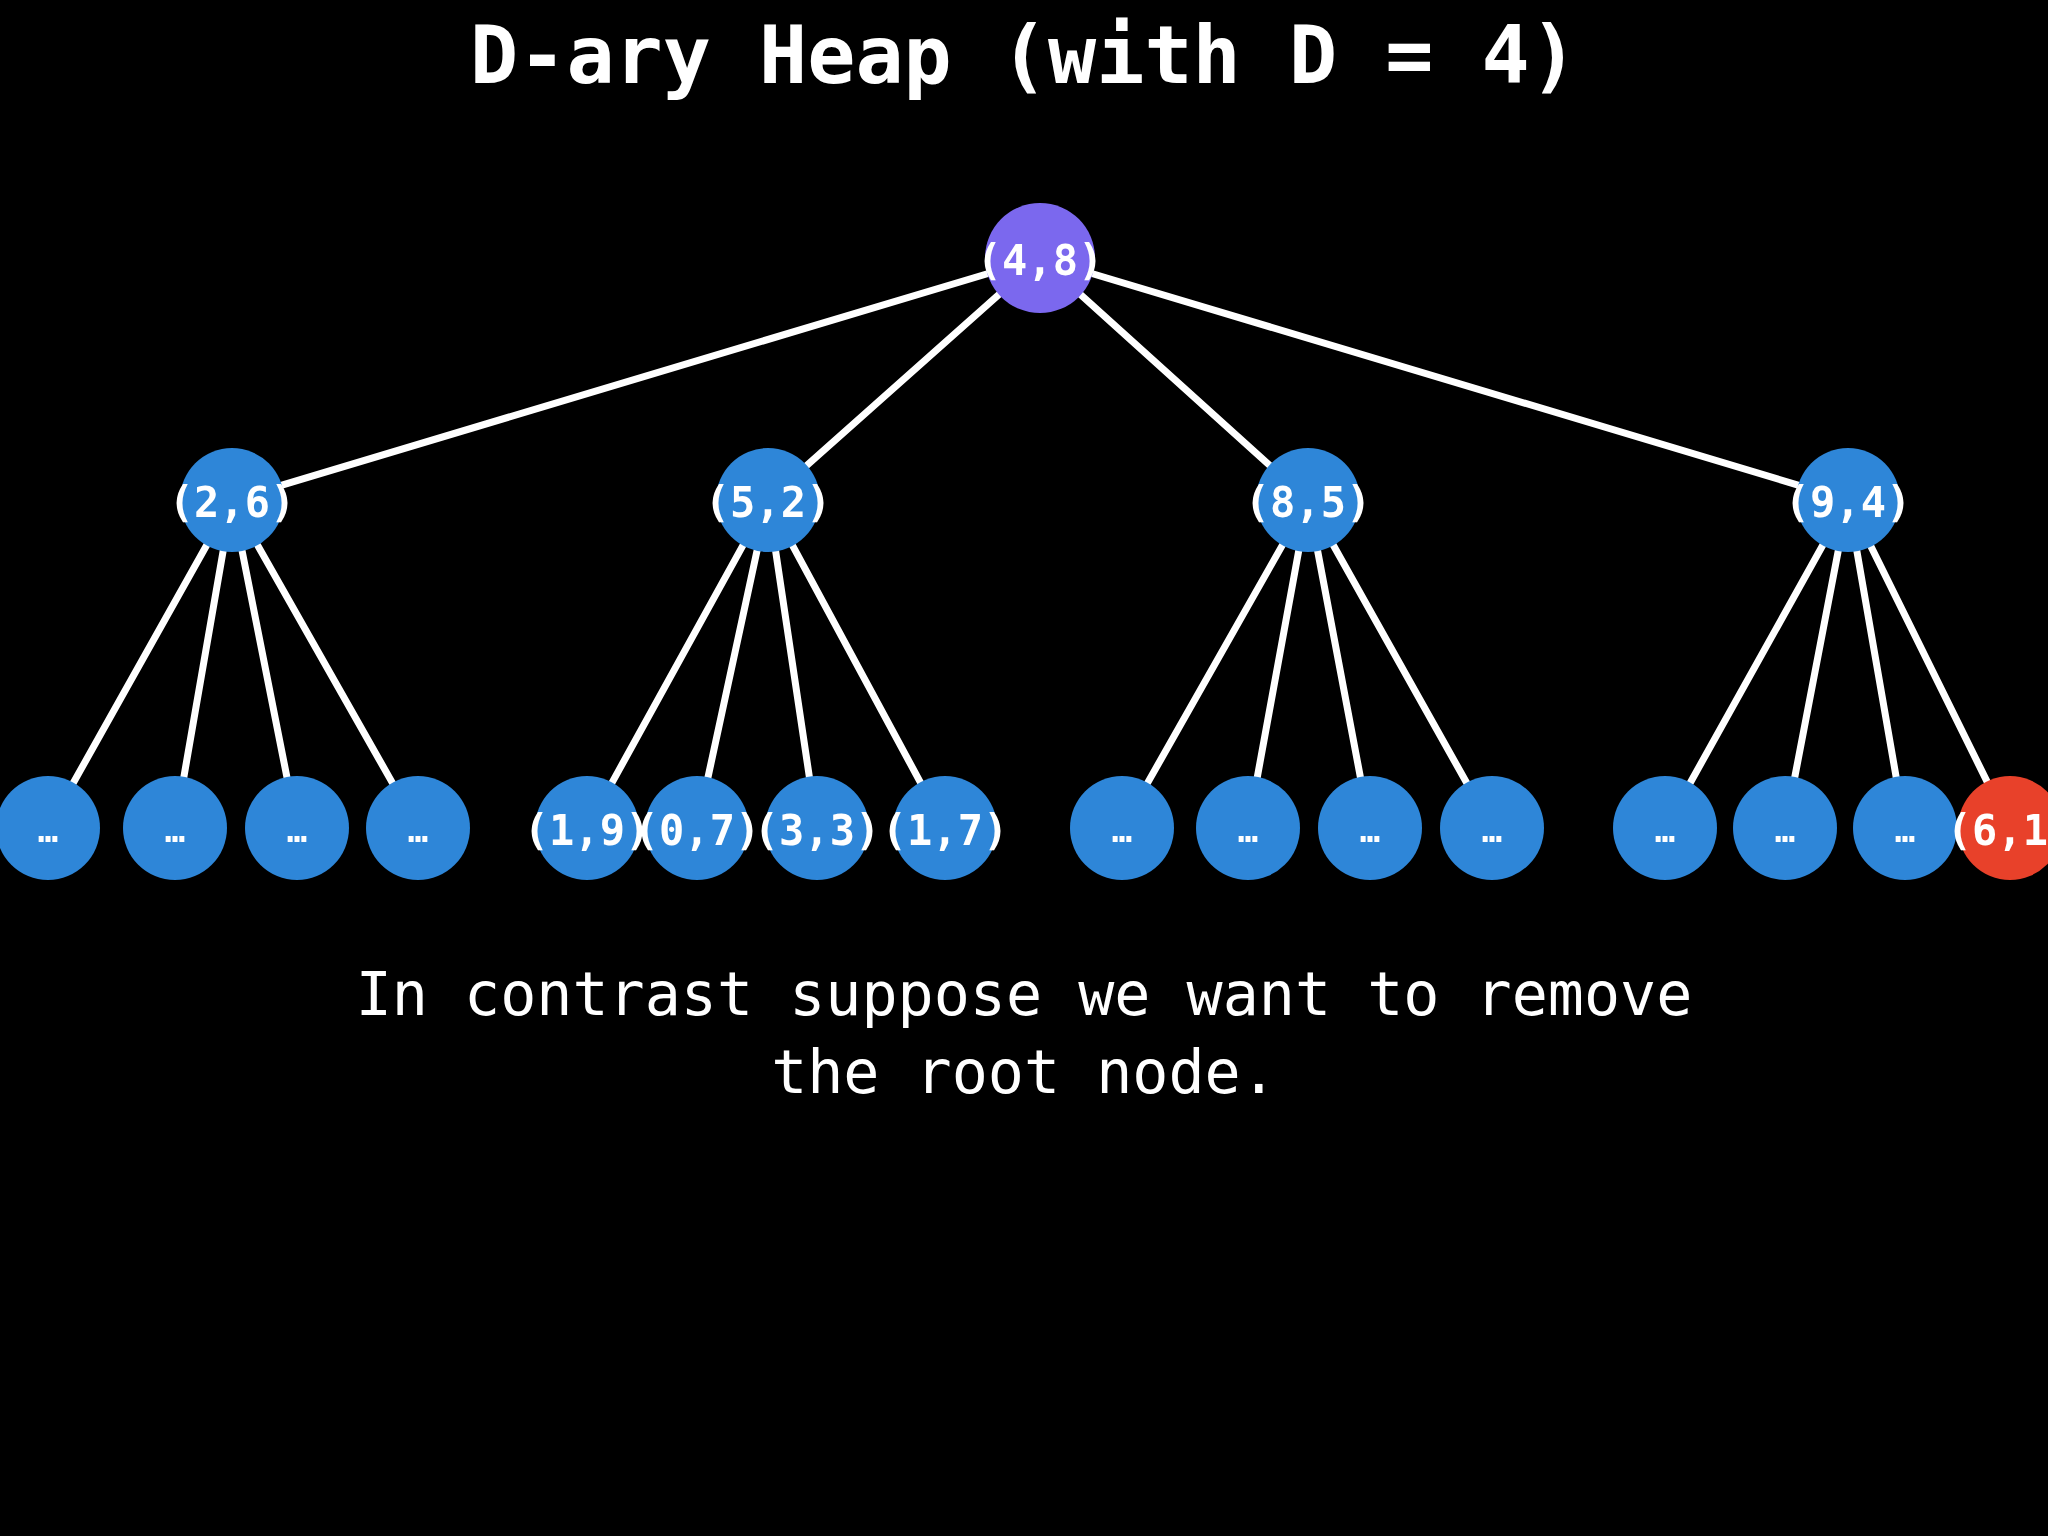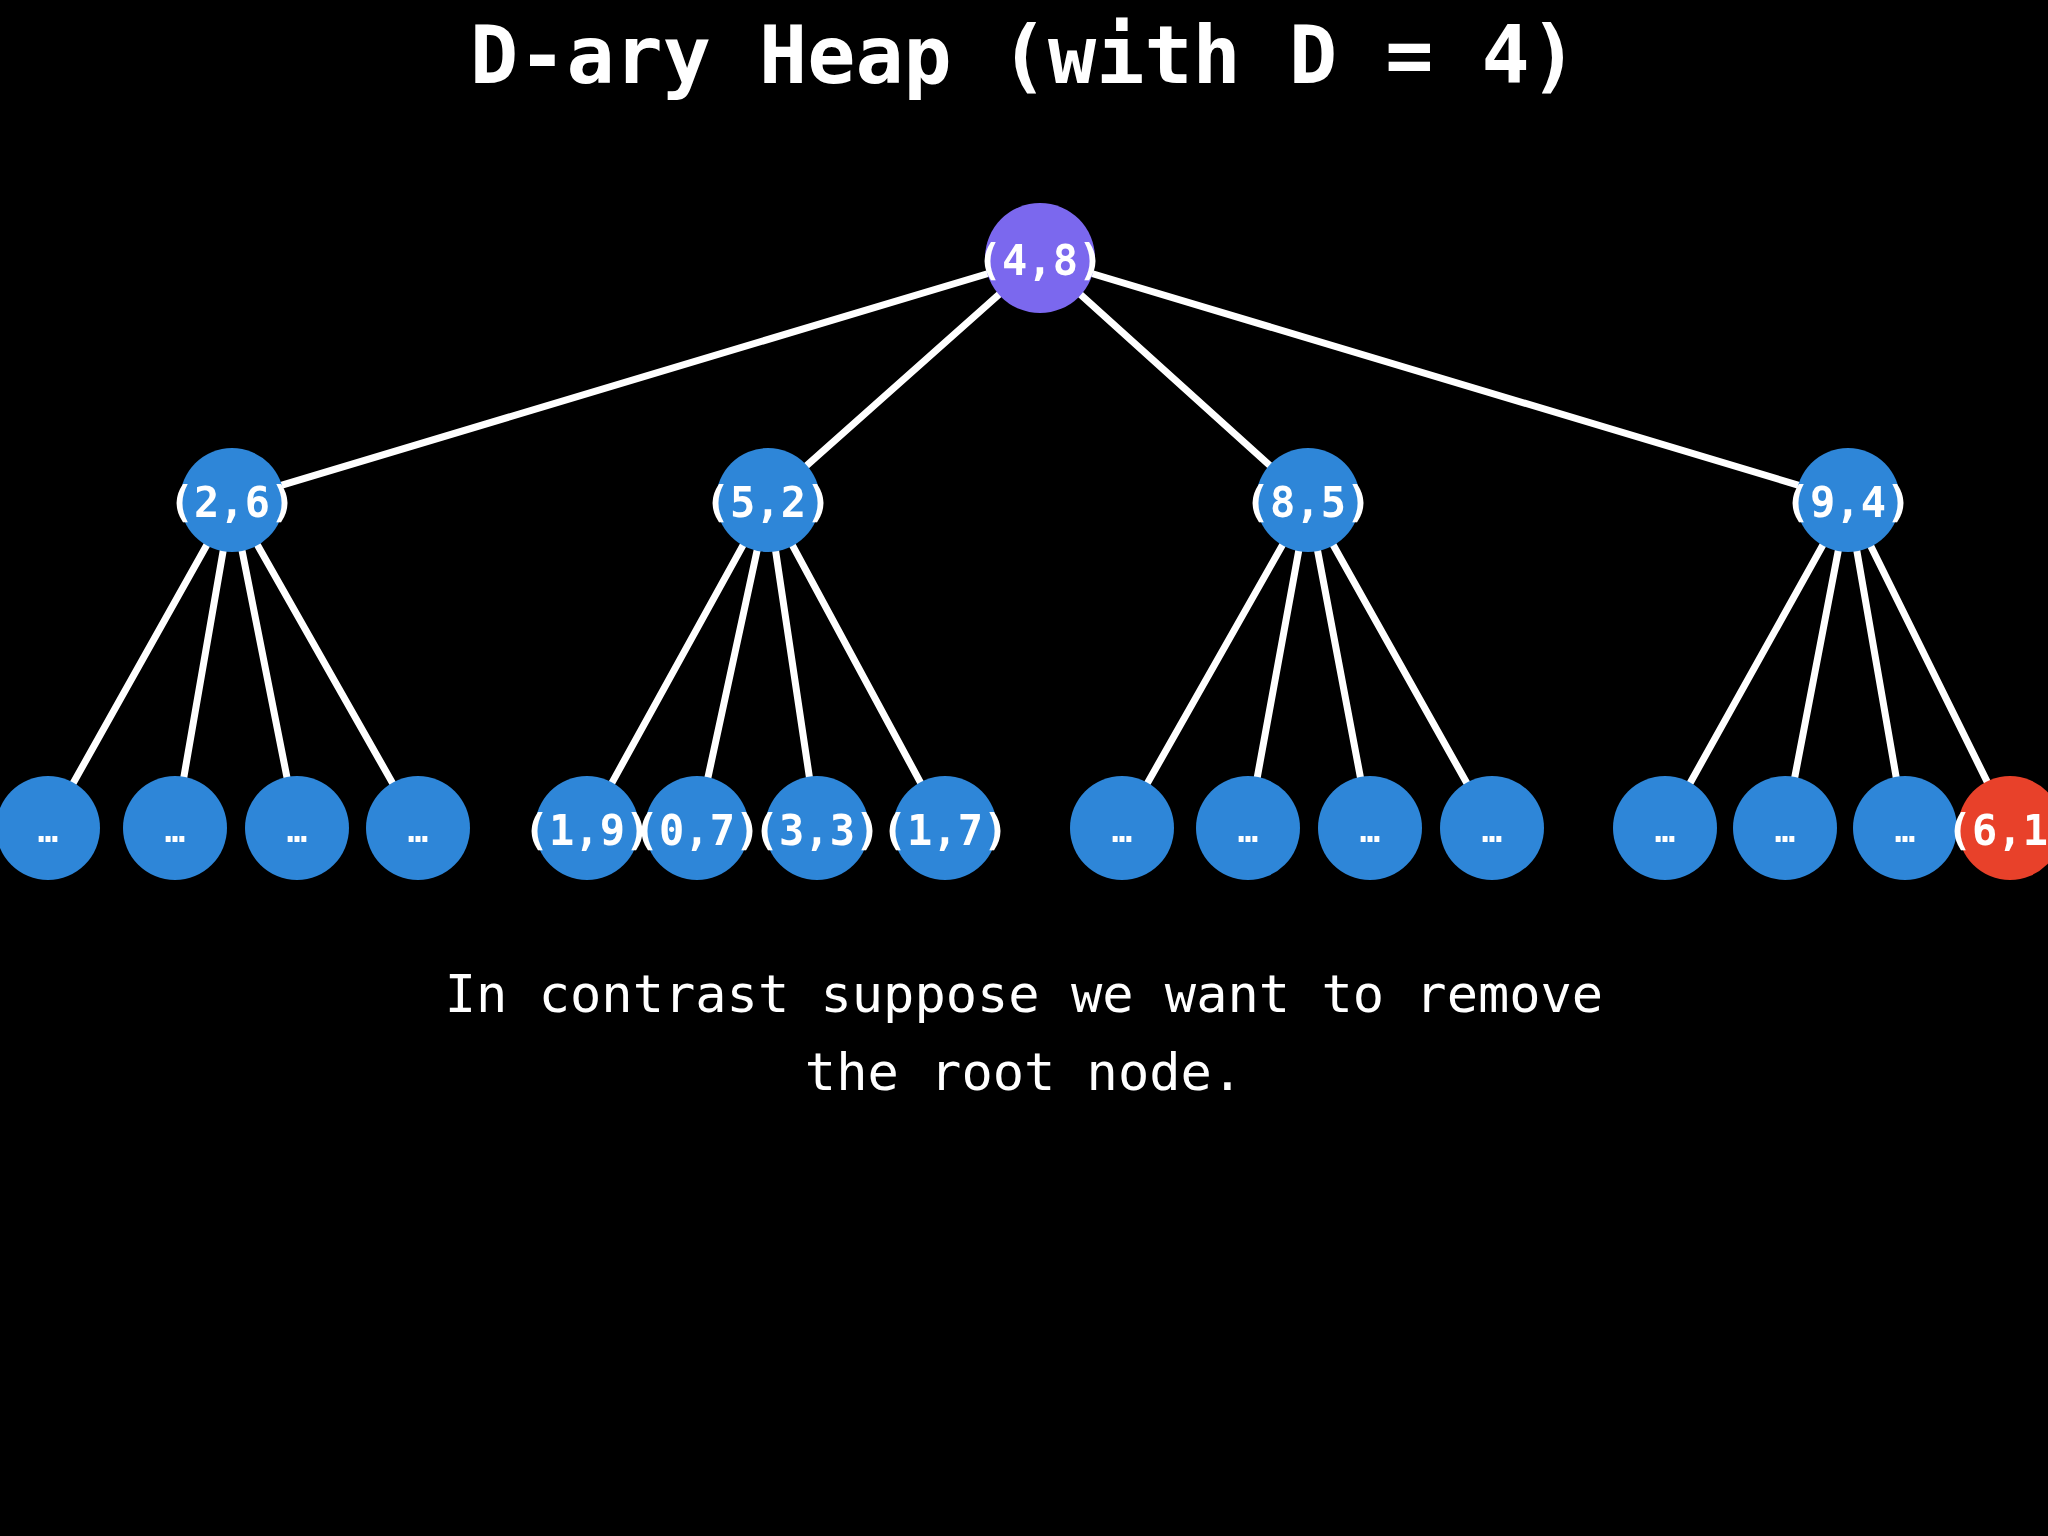--- a/index.html
+++ b/index.html
@@ -63,21 +63,21 @@
   }
   #caption {
     position: absolute;
     left: 0;
     top: 955px;
     width: 2048px;
     text-align: center;
     color: #ffffff;
     font-family: "DejaVu Sans Mono", monospace;
     font-weight: normal;
-    font-size: 52px;
+    font-size: 60px;
     line-height: 78px;
     white-space: pre-line;
   }
 </style>
 </head>
 <body>
 
 <div id="slide">
 
   <div id="title">D-ary Heap (with D = 4)</div>

